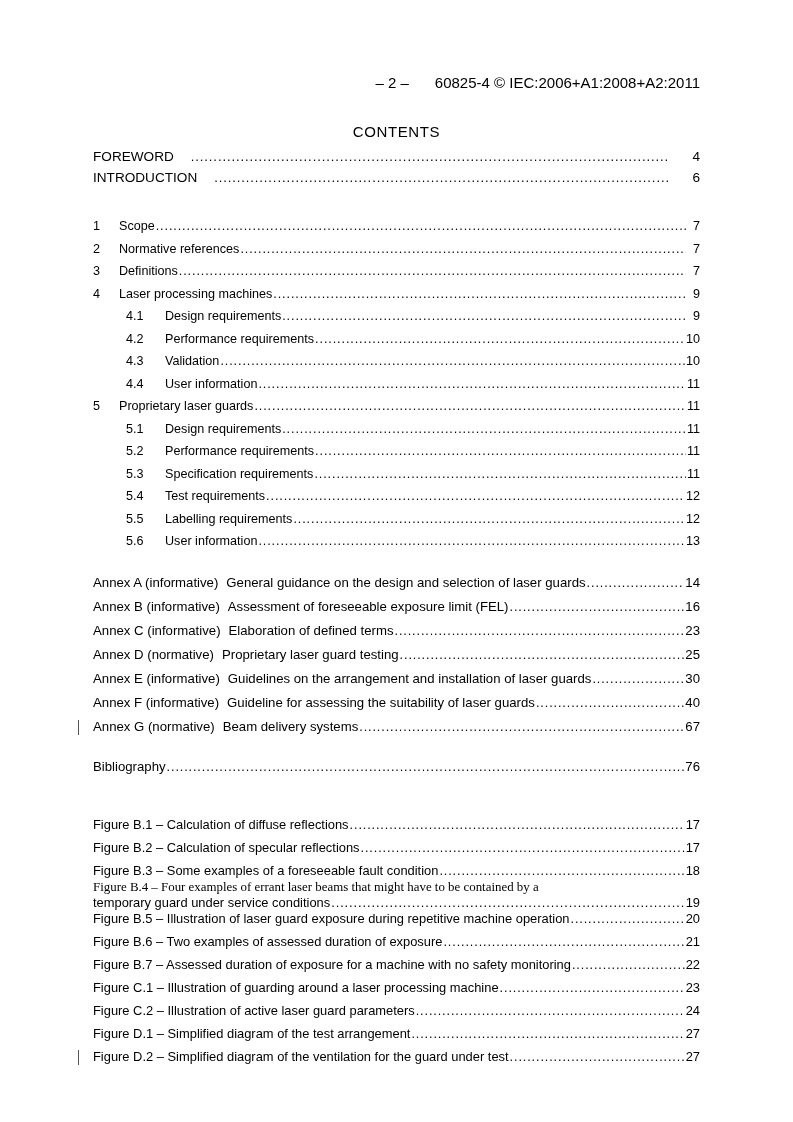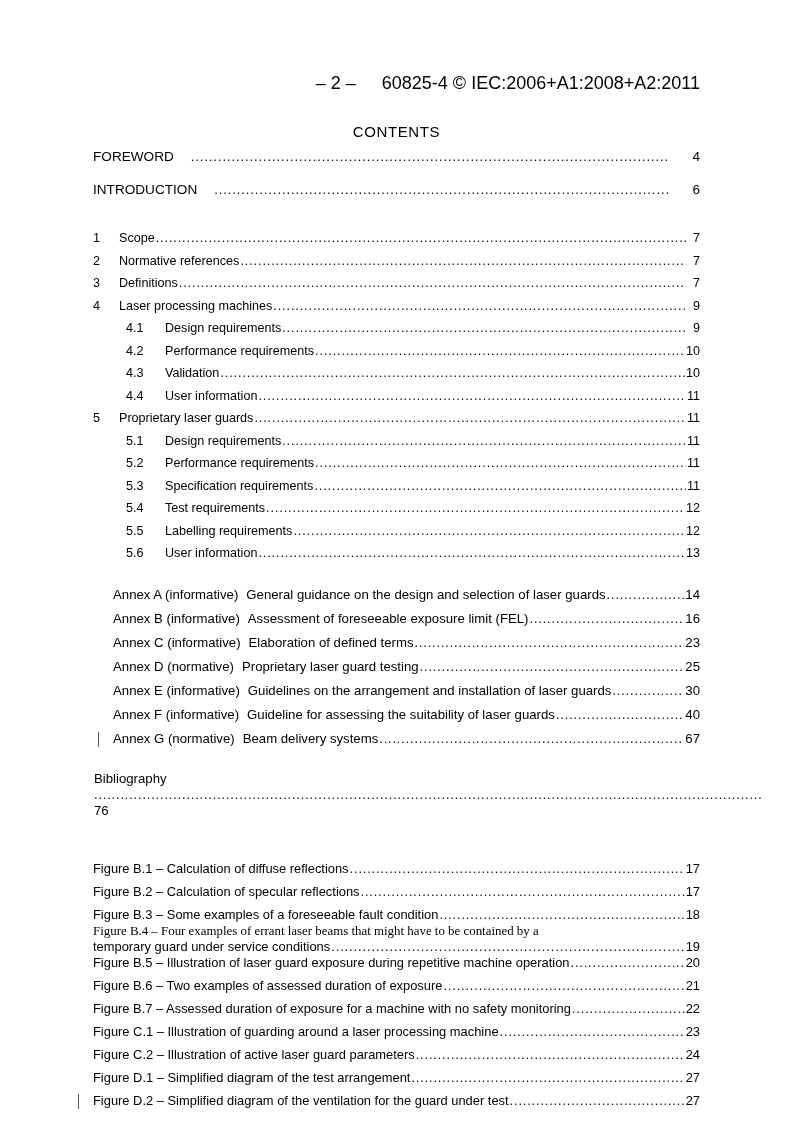--- a/index.html
+++ b/index.html
@@ -21,21 +21,21 @@
     box-sizing: border-box;
   }
 
   
   .running-header {
     position: absolute;
     top: 75px;
     left: 93px;
     right: 93px;
     height: 16px;
-    font-size: 18px;
+    font-size: 15px;
     line-height: 16px;
     text-align: right;
     white-space: nowrap;
   }
   .running-header .folio {
     display: inline-block;
     margin-right: 26px;
   }
   .running-header .docref {
     display: inline-block;
@@ -97,39 +97,39 @@
   }
 
   
   .frontmatter .row {
     font-size: 13.6px;
     line-height: 17px;
     gap: 16px;
   }
   .frontmatter .row .leader { font-size: 13px; }
   .r-foreword { margin-top: 0px; }
-  .r-introduction { margin-top: 16px; justify-content: center; }
+  .r-introduction { margin-top: 4px; justify-content: center; }
 
   
   .clauses { margin-top: 33px; }
   .clauses .row { margin-top: 0px; }
   .clauses .row + .row { margin-top: 7.5px; }
   .clauses .row.lvl1 .num { width: 26px; }
   .clauses .row.lvl2 { padding-left: 33px; }
   .clauses .row.lvl2 .num { width: 39px; }
 
   
-  .annexes { margin-top: 26px; margin-left: 20px; }
+  .annexes { margin-top: 26px; }
   .annexes .row { font-size: 13.2px; line-height: 16px; }
   .annexes .row + .row { margin-top: 8px; }
   .annexes .row .num { margin-right: 8px; }
 
   
   .biblio { margin-top: 24px; }
-  .biblio .row { font-size: 13.2px; line-height: 16px; flex-direction: column; }
+  .biblio .row { font-size: 13.2px; line-height: 16px; }
 
   
   .figures { margin-top: 42px; }
   .figures .row { font-size: 12.9px; line-height: 16px; }
   .figures .row + .row { margin-top: 7px; }
 
   
   .figwrap {
     position: relative;
     font-size: 12.9px;

